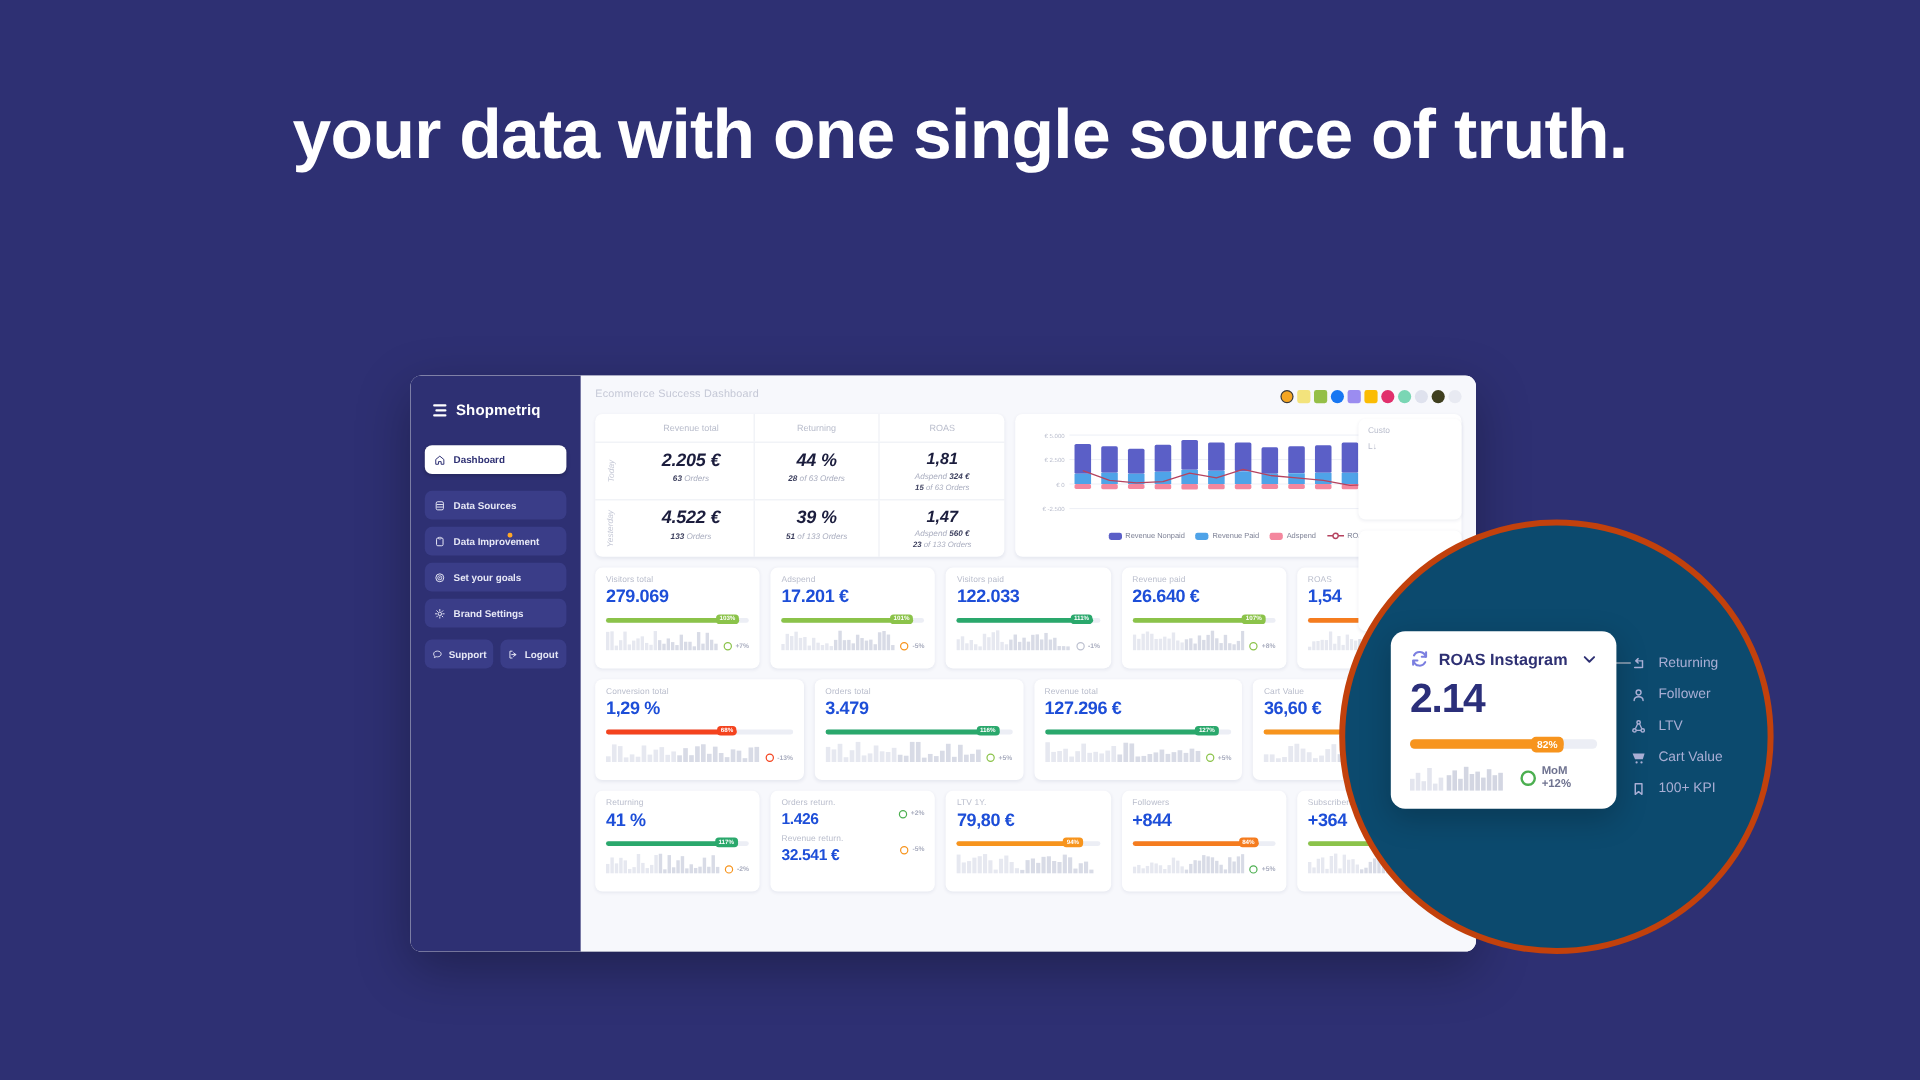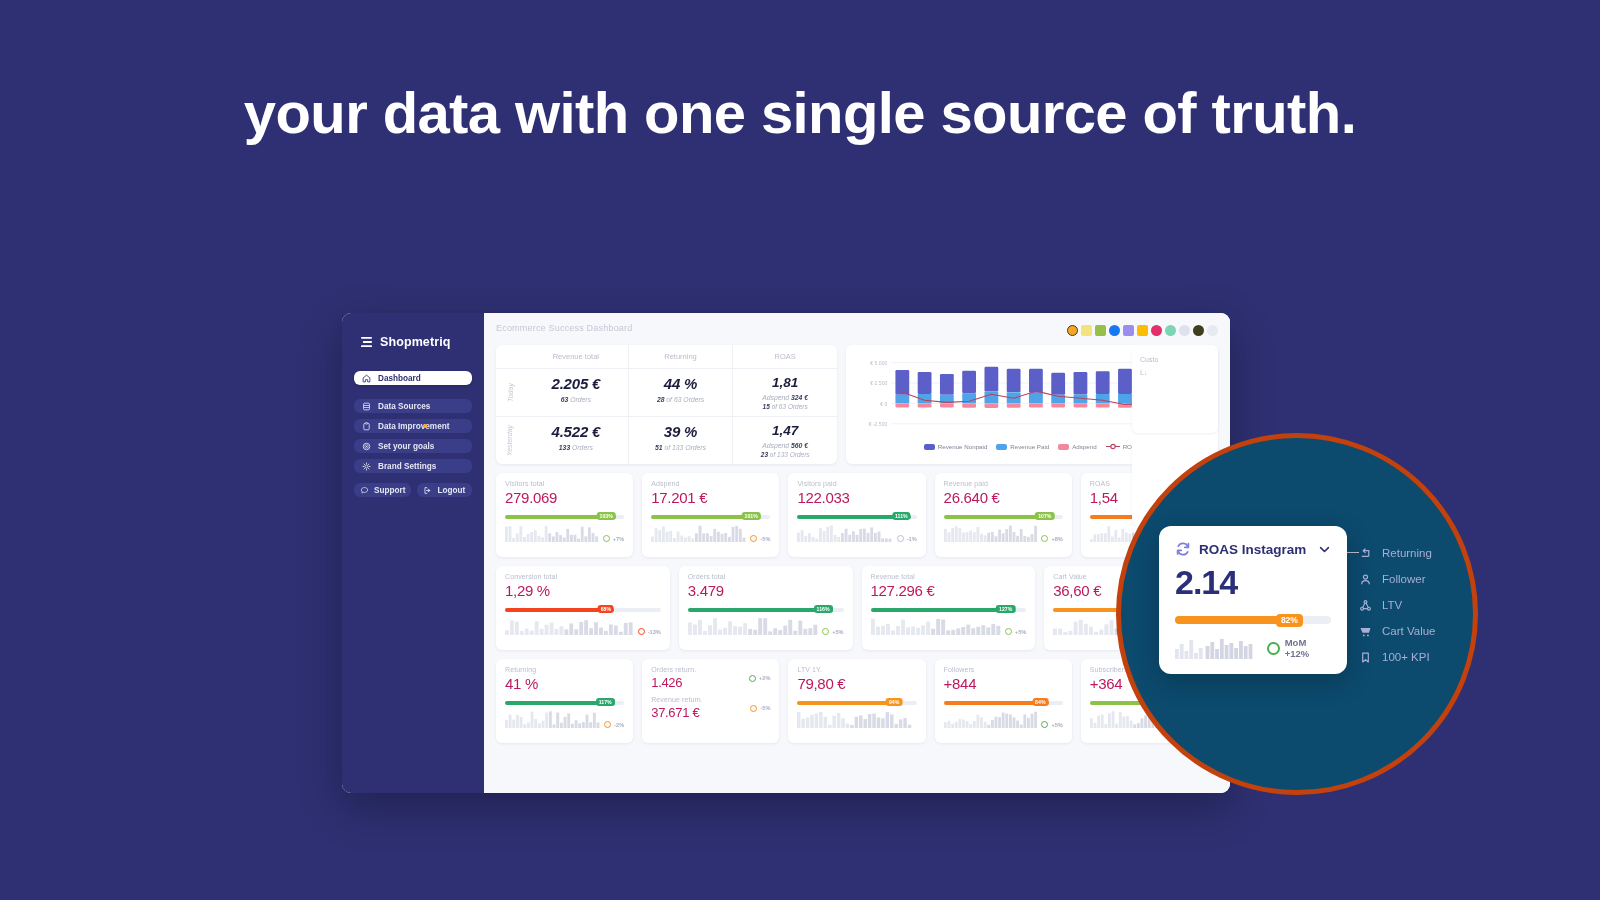--- a/index.html
+++ b/index.html
@@ -46,21 +46,21 @@
   .brand {
     display: flex; align-items: center; gap: 7px;
     padding: 6px 2px 0 6px;
     margin-bottom: 22px;
   }
   .brand-mark { width: 13px; height: 14px; flex-shrink: 0; }
   .brand-name { color: #fff; font-size: 12.5px; font-weight: 700; letter-spacing: .1px; }
 
   .nav-item {
     display: flex; align-items: center; gap: 7px;
-    height: 14px;
+    height: 24px;
     border-radius: 6px;
     padding: 0 8px;
     margin-bottom: 6px;
     background: #3a3d88;
     color: #e6e7f5;
     font-size: 8.2px;
     font-weight: 600;
     position: relative;
     cursor: pointer;
   }
@@ -130,21 +130,21 @@
   .kpi-row { display: flex; gap: 9px; margin-bottom: 9px; }
   .kpi {
     flex: 1; background: #fff; border-radius: 6px;
     box-shadow: 0 1px 3px rgba(20,24,80,.07);
     padding: 7px 9px 6px 9px;
     min-width: 0;
     position: relative;
     height: 84px;
   }
   .kpi-label { color: #b9bdcc; font-size: 7px; margin-bottom: 2px; letter-spacing: .1px; }
-  .kpi-value { color: #be185d; font-size: 15px; font-weight: 400; letter-spacing: -.3px; }
+  .kpi-value { color: #1d4ed8; font-size: 15px; font-weight: 700; letter-spacing: -.3px; }
 
   .bar-wrap { margin-top: 7px; height: 7px; position: relative; }
   .bar-track {
     position: absolute; left: 0; top: 1.5px; width: 100%; height: 4px;
     border-radius: 3px; background: #eceef5;
   }
   .bar-fill {
     position: absolute; left: 0; top: 1.5px; height: 4px; border-radius: 3px;
   }
   .bar-chip {
@@ -879,21 +879,21 @@
              <div class="kpi-value">1.426</div>
            </div>
            <div class="delta">
              <span class="delta-dot" style="border-color:#4caf50"></span>
              <span class="delta-txt">+2%</span>
            </div>
          </div>
          <div class="dual-line" style="margin-top:6px">
            <div style="min-width:0">
              <div class="kpi-label">Revenue return.</div>
-             <div class="kpi-value">37.671 €</div>
+             <div class="kpi-value">32.541 €</div>
            </div>
            <div class="delta">
              <span class="delta-dot" style="border-color:#f7941d"></span>
              <span class="delta-txt">-5%</span>
            </div>
          </div>
         </div>
         <div class="kpi">
           <div class="kpi-label">LTV 1Y.</div>
          <div class="kpi-value">79,80 €</div>

